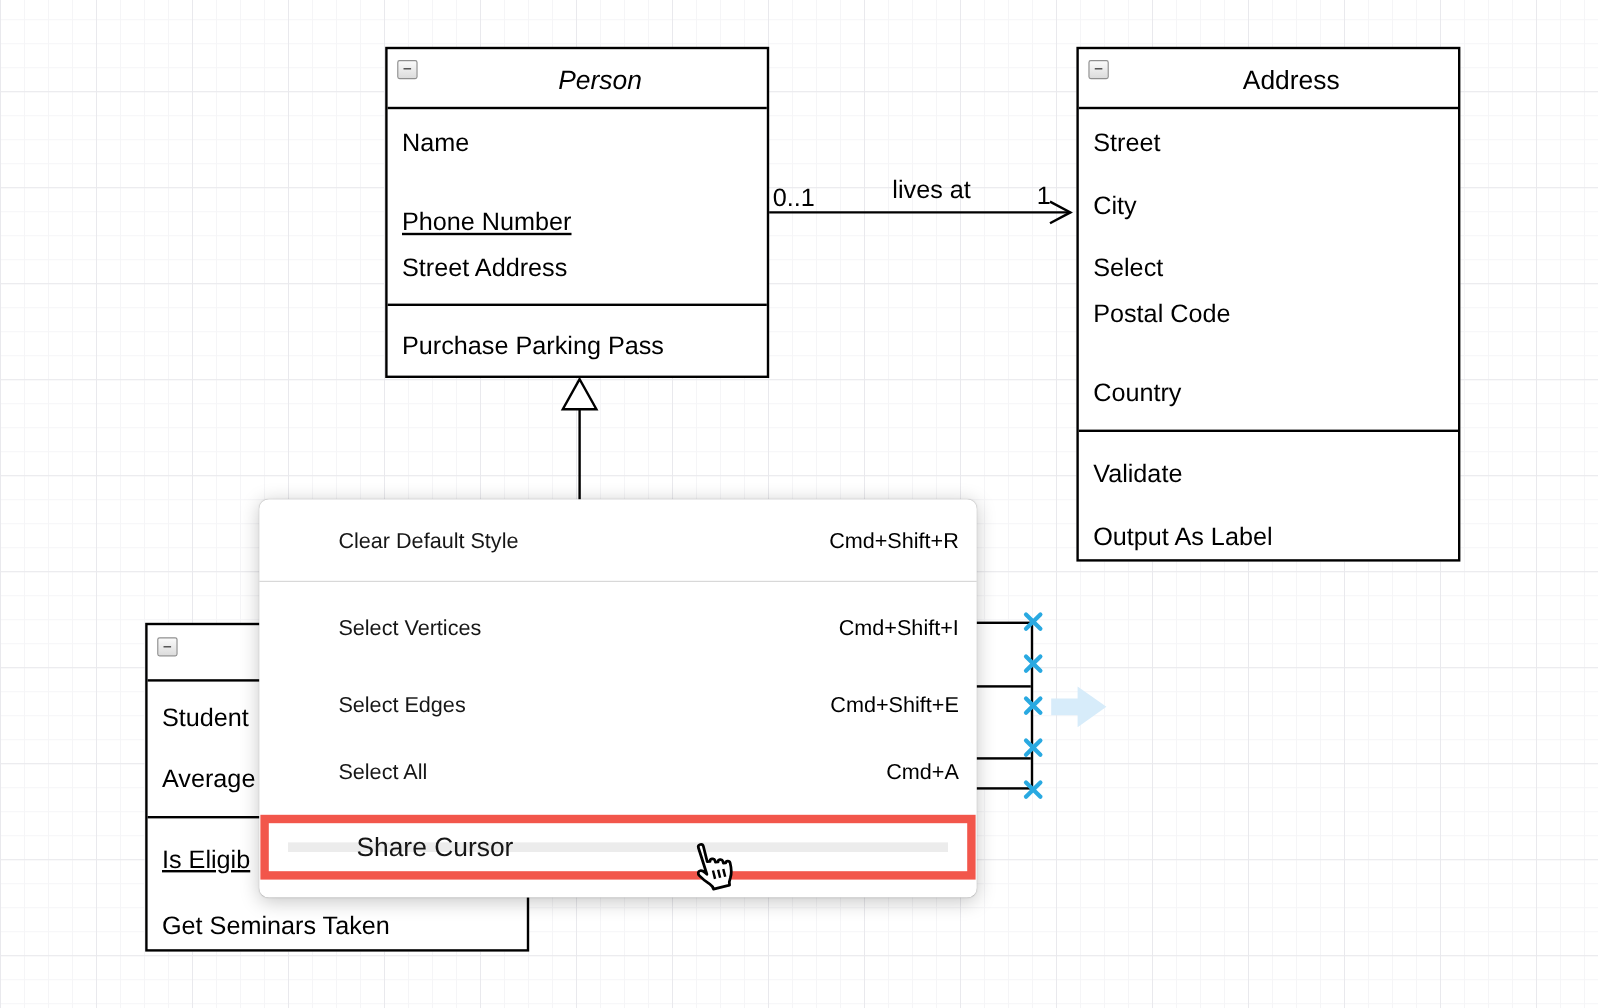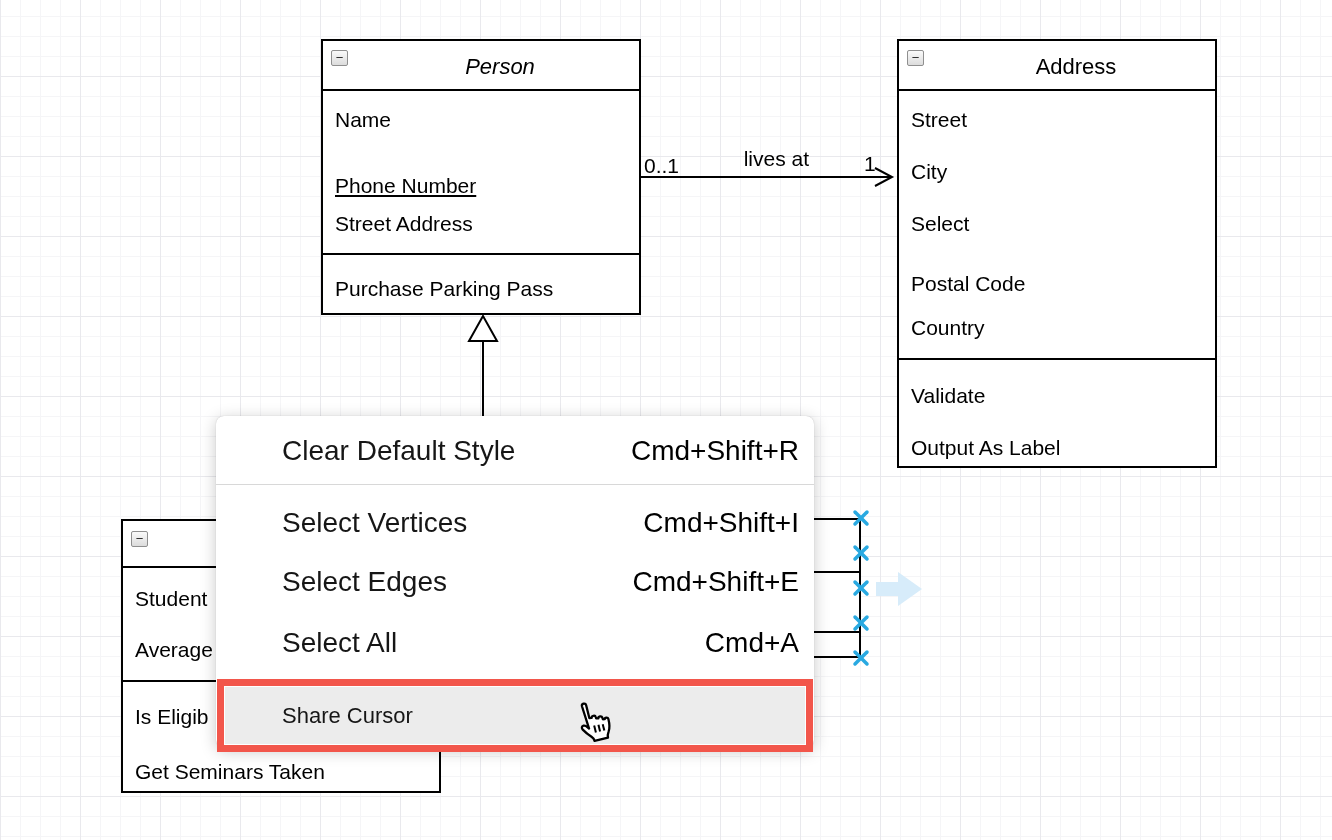--- a/index.html
+++ b/index.html
@@ -20,41 +20,41 @@
   .uml-header{position:absolute; left:0; right:0; top:0; border-bottom:2px solid #000; box-sizing:border-box;}
   .uml-title{position:absolute; left:0; right:0; text-align:center; font-size:22px; color:#000;padding-left:38px;}
   .uml-title.italic{font-style:italic;}
   .collapse-btn{
     position:absolute; width:17px; height:16px; box-sizing:border-box;
     background:linear-gradient(#fafafa,#dcdcdc); border:1px solid #8f8f8f; border-radius:2px;
     font-size:13px; line-height:13px; text-align:center; color:#222; cursor:default;
   }
   .divider{position:absolute; left:0; right:0; height:2px; background:#000;}
   .row-text{position:absolute; left:12px; font-size:21px; color:#000; white-space:nowrap; height:26px; line-height:26px;}
-  .underlined{text-align:right;}
+  .underlined{text-decoration:underline;text-align:right;}
   
   .edge-label{position:absolute; font-size:21px; color:#000; z-index:4; white-space:nowrap;}
   
   .overlay{position:absolute; left:0; top:0; z-index:3; pointer-events:none;}
   
   .context-menu{
     position:absolute; left:216px; top:416px; width:598px; height:332px;
     background:#ffffff; border-radius:8px; box-shadow:0 3px 16px rgba(0,0,0,.22), 0 0 1px rgba(0,0,0,.25);
     z-index:10;
   }
   .menu-item{
     position:absolute; left:0; width:100%; height:60px; box-sizing:border-box;
     display:flex; align-items:center; justify-content:space-between;
-    padding:0 15px 0 66px; font-size:28px; color:#161616; cursor:default;
+    padding:0 15px 0 66px; font-size:18px; color:#161616; cursor:default;
   }
   .menu-item .shortcut{color:#000000;}
   .menu-sep{position:absolute; left:0; width:100%; height:1px; background:#d8d8d8; top:68px;}
   .highlight-wrap{
-    position:absolute; left:1px; top:263px; width:596px; height:73px; box-sizing:border-box;
-    border:7px solid #f2564b; background:#ffffff; padding:1px; z-index:12;
+    position:absolute; left:1px; top:263px; width:596px; height:54px; box-sizing:border-box;
+    border:7px solid #f2564b; background:#ffffff; padding:16px; z-index:12;
   }
   .highlight-inner{
     width:100%; height:100%; background:#ececec; display:flex; align-items:center;
     box-sizing:border-box; padding-left:57px; font-size:22px; color:#161616;
   }
   .cursor-hand{position:absolute; left:570px; top:697px; z-index:30;}
 </style>
 </head>
 <body>
 
@@ -73,21 +73,21 @@
   </div>
 
   <div class="uml-box" style="left:897px; top:39px; width:320px; height:429px;">
     <div class="uml-header" style="height:50px;">
       <div class="collapse-btn" style="left:8px; top:9px;">−</div>
       <div class="uml-title" style="top:13px;">Address</div>
     </div>
     <div class="row-text" style="top:66px;">Street</div>
     <div class="row-text" style="top:118px;">City</div>
     <div class="row-text" style="top:170px;">Select</div>
-    <div class="row-text" style="top:230px;">Postal Code</div>
+    <div class="row-text" style="top:208px;">Postal Code</div>
     <div class="row-text" style="top:274px;">Country</div>
     <div class="divider" style="top:317px;"></div>
     <div class="row-text" style="top:342px;">Validate</div>
     <div class="row-text" style="top:394px;">Output As Label</div>
   </div>
 
   <div class="uml-box" style="left:121px; top:519px; width:320px; height:274px;">
     <div class="uml-header" style="height:47px;">
       <div class="collapse-btn" style="left:8px; top:10px;">−</div>
     </div>

